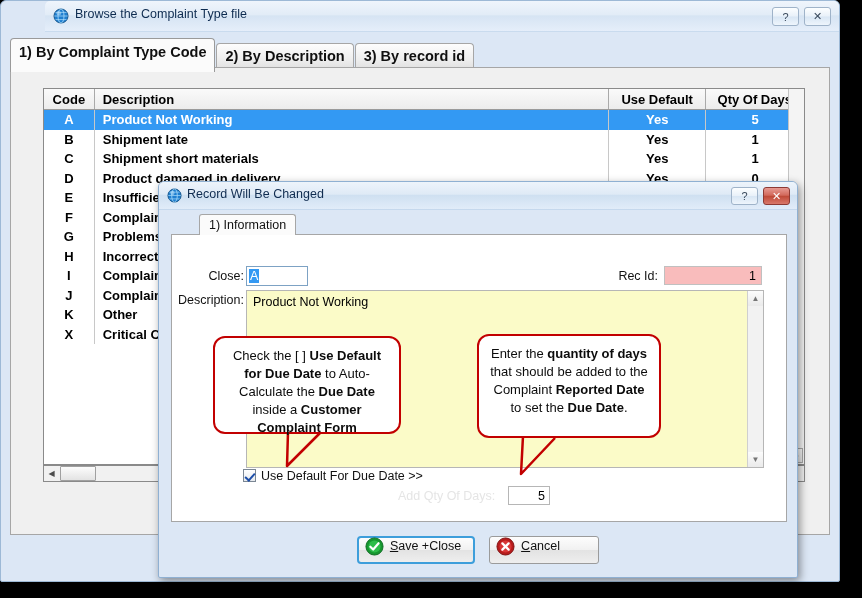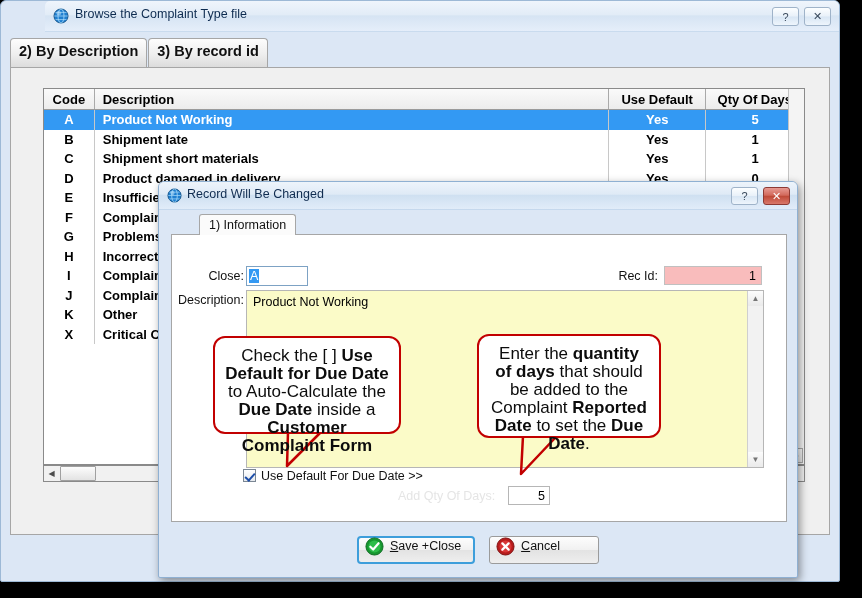--- a/index.html
+++ b/index.html
@@ -305,21 +305,21 @@
   .actbtn u { text-decoration: underline; }
 
   
   .callout {
     position: absolute;
     background: #ffffff;
     border: 2.5px solid #c20000;
     border-radius: 12px;
     box-sizing: border-box;
     text-align: center;
-    font-size: 17px;
+    font-size: 13px;
     color: #0c0c0c;
     line-height: 18px;
     padding: 9px 10px;
   }
   .callout b { font-weight: bold; }
   .tail { position: absolute; pointer-events: none; }
 
   .layer-callouts { position: absolute; left: 0; top: 0; width: 862px; height: 598px; pointer-events: none; z-index: 50; }
   .layer-callouts .callout { pointer-events: auto; }
 </style>
@@ -338,20 +338,21 @@
         <circle cx="5.8" cy="5.3" r="2.3" fill="#bfe4fb" opacity="0.55"></circle>
       </svg>
       <div class="win-title">Browse the Complaint Type file</div>
       <div class="titlebtns">
         <div class="tbtn">?</div>
         <div class="tbtn">✕</div>
       </div>
     </div>
 
     <div class="tabstrip">
+      <div class="tab active">1) By Complaint Type Code</div>
       <div class="tab">2) By Description</div>
       <div class="tab">3) By record id</div>
     </div>
 
     <div class="tabpanel">
 
       <div class="grid-wrap">
         <div class="grid-header">
           <div class="gh c-code">Code</div>
           <div class="gh c-desc left">Description</div>

